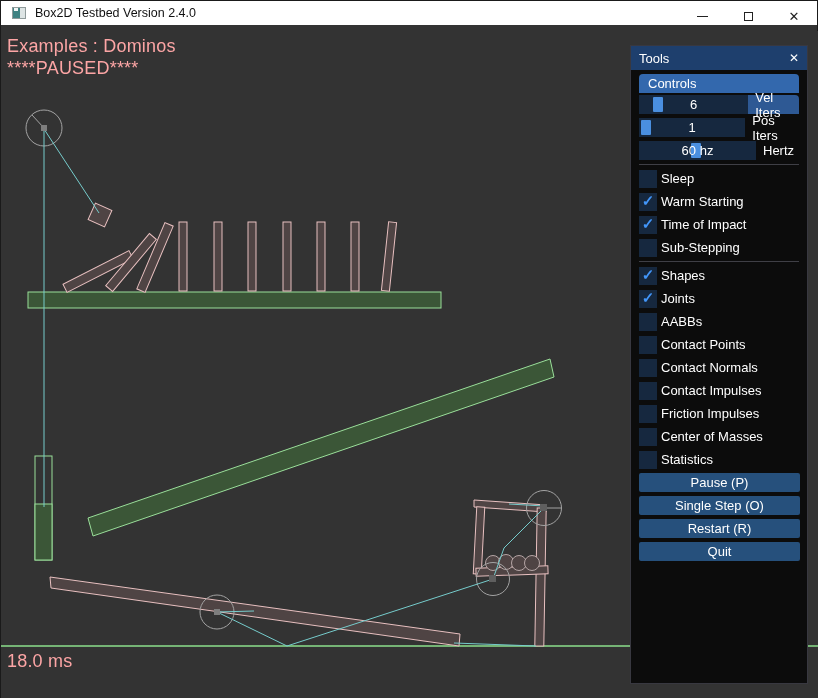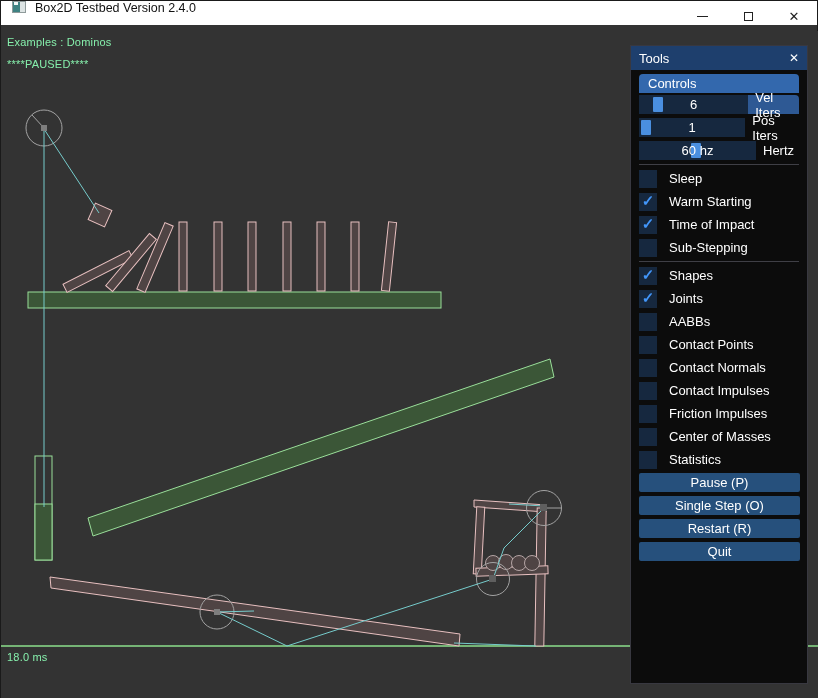--- a/index.html
+++ b/index.html
@@ -1,34 +1,34 @@
 <!DOCTYPE html>
 <html><head>
 <meta charset="utf-8">
 <style>
   * { margin:0; padding:0; box-sizing:border-box; }
   html,body { width:818px; height:698px; background:#000; overflow:hidden; }
   body { font-family:"Liberation Sans", sans-serif; }
   .window { position:relative; width:818px; height:698px; background:#333333; border:1px solid #1a1a1a; }
 
   
-  .titlebar { position:absolute; left:0; top:0; width:100%; height:24px; background:#ffffff; display:flex; }
+  .titlebar { position:absolute; left:0; top:0; width:100%; height:24px; background:#ffffff; display:flex; align-items:center; }
   .app-icon { width:14px; height:12px; margin-left:11px; border:1px solid #8f9a9a; background:linear-gradient(90deg,#3f8282 0 60%, #dde4e4 60% 100%); position:relative; }
   .app-icon::before { content:""; position:absolute; left:1px; top:0; width:4px; height:3px; background:#f2f6f6; }
   .title-text { margin-left:9px; font-size:12.5px; color:#111; }
   .winbtns { position:absolute; right:0; top:0; height:30px; display:flex; }
   .winbtn { width:46px; height:30px; display:flex; align-items:center; justify-content:center; color:#222; }
   .glyph-min { width:11px; height:1px; background:#222; }
   .glyph-max { width:9px; height:9px; border:1px solid #222; }
   .glyph-close { font-size:13px; line-height:1; }
 
   
   .scene { position:absolute; left:0; top:30px; width:818px; height:668px; background:#333333; }
   .scene svg { position:absolute; left:0; top:0; }
-  .overlay-text { position:absolute; font-size:11px; color:#86efac; letter-spacing:0.2px; }
+  .overlay-text { position:absolute; font-size:18px; color:#fca5a5; letter-spacing:0.2px; }
   .t-example { left:6px; top:5px; }
   .t-paused { left:6px; top:27px; }
   .t-ms { left:6px; top:620px; }
 
   
   .panel { position:absolute; left:629px; top:44px; width:178px; height:639px; background:#0c0c0c; border:1px solid rgba(110,110,128,0.45); color:#fff; font-size:13px; }
   .panel-title { height:20px; background:#1e3f6d; display:flex; align-items:center; padding:12px 8px; }
   .panel-title .pt-label { flex:1; }
   .panel-close { color:#fff; font-size:12px; line-height:1; cursor:default; }
   .panel-body { padding:4px 8px 0 8px; }
@@ -36,21 +36,21 @@
   .tab { padding:0 9px; height:19px; line-height:19px; border-radius:4px 4px 0 0; background:#2e5994; }
   .tab.active { background:#3368ad; }
   .slider-row { display:flex; align-items:center; height:19px; margin-bottom:4px; }
   .slider-track { position:relative; width:117px; height:19px; background:#16283f; }
   .slider-grab { position:absolute; top:2px; bottom:2px; width:10px; background:#4a8fe0; border-radius:1px; }
   .slider-value { position:absolute; left:0; top:0; width:100%; height:100%; text-align:center; line-height:19px; color:#fff; }
   .slider-label { margin-left:7px; }
   .cb-row { display:flex; align-items:center; height:19px; margin-bottom:4px; }
   .cb-box { width:18px; height:18px; background:#16283f; display:flex; align-items:center; justify-content:center; }
   .cb-check { color:#4296fa; font-size:15px; font-weight:bold; line-height:1; transform:translateY(-1px); }
-  .cb-label { margin-left:12px; }
+  .cb-label { margin-left:4px; }
   .separator { height:1px; background:#3f3f46; margin:4px 0; }
   .btn { width:161px; height:19px; margin-bottom:4px; background:#26507c; color:#fff; text-align:center; line-height:19px; border-radius:2px; cursor:default; }
   .btn-stack { margin-top:3px; }
 </style>
 </head>
 <body>
 
 <div class="window">
 
   <div class="titlebar">

